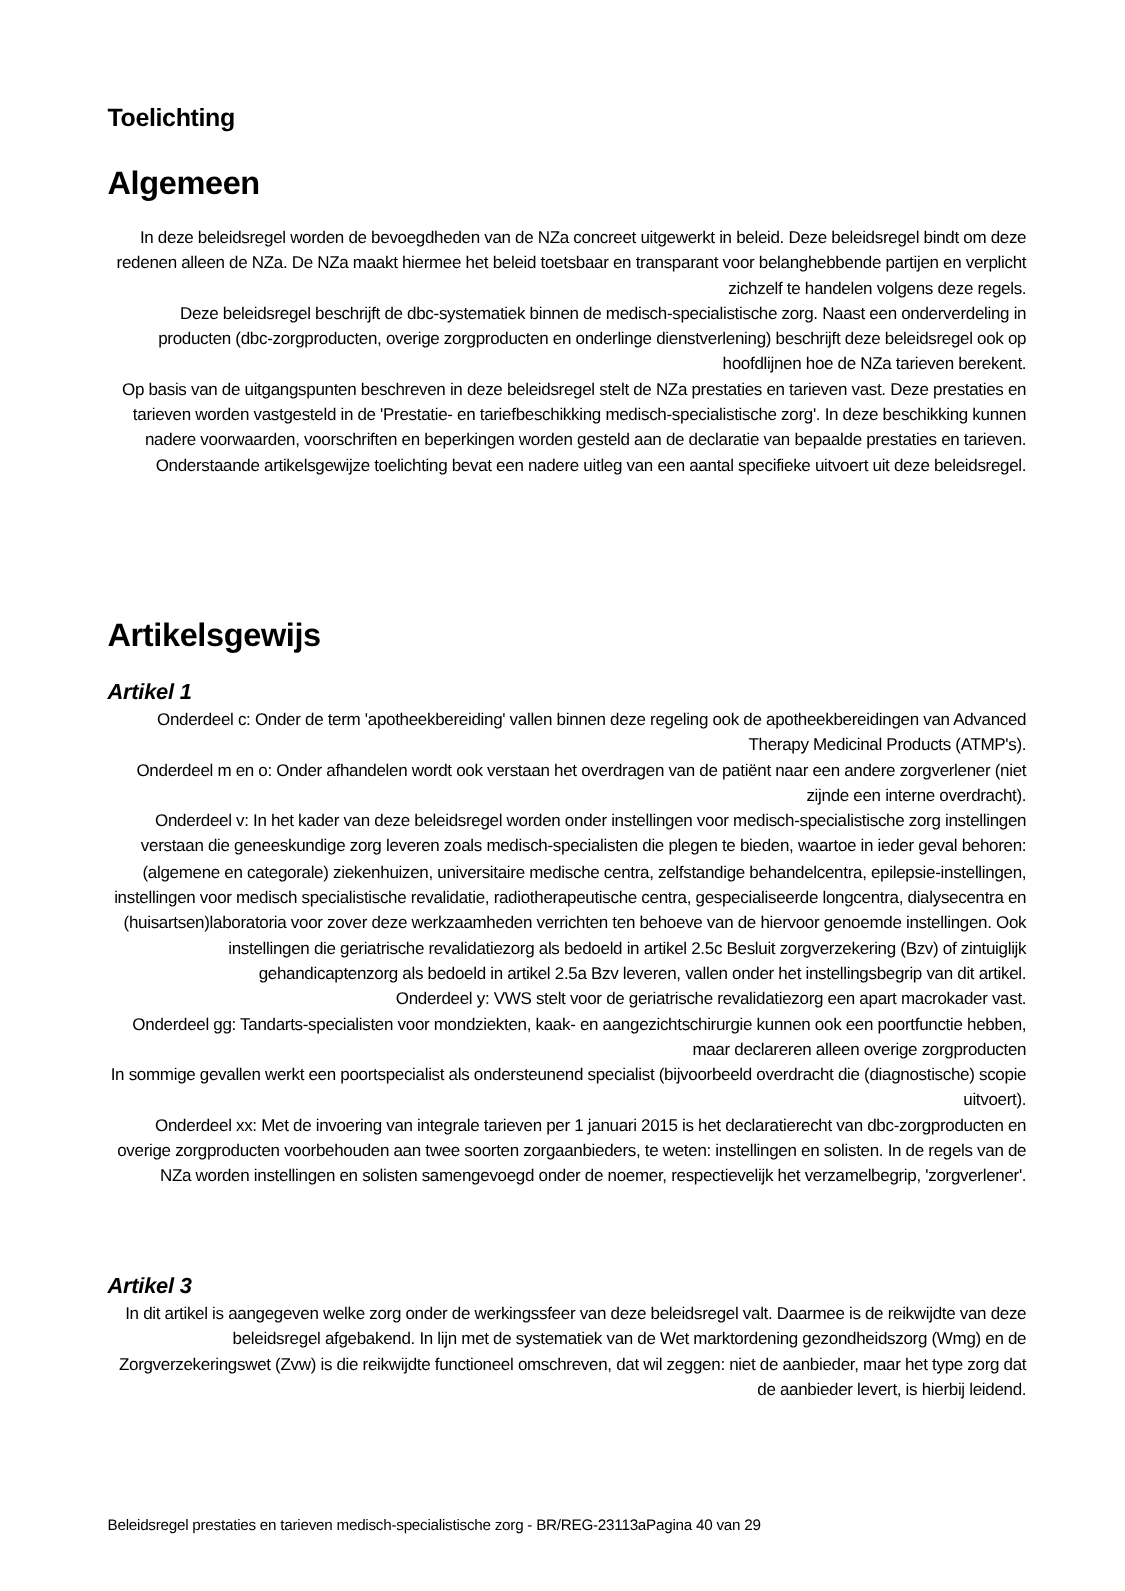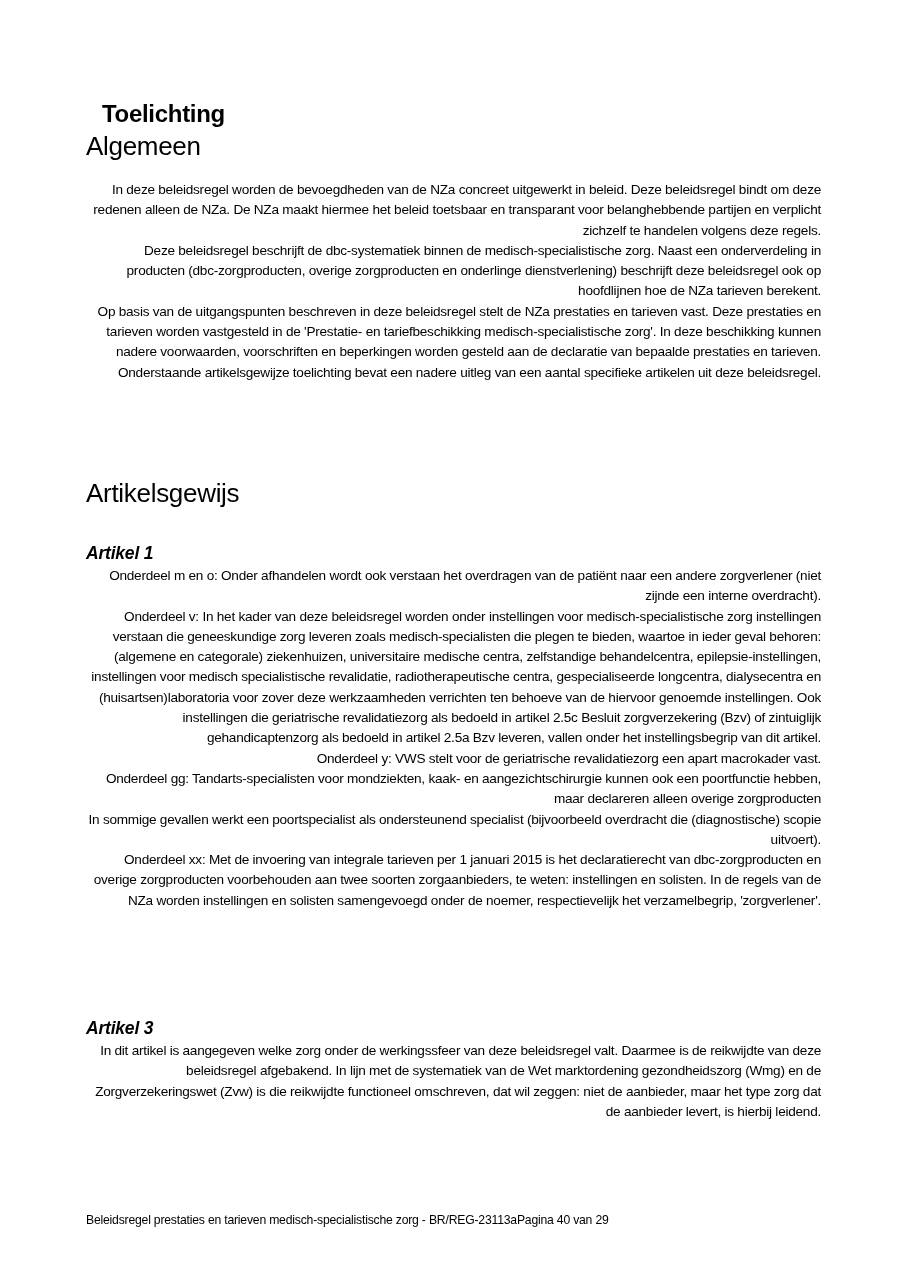--- a/index.html
+++ b/index.html
@@ -1,44 +1,45 @@
 <!DOCTYPE html>
 <html><head>
 <meta charset="utf-8">
 <style>
   html, body { margin: 0; padding: 0; background: #ffffff; }
   body { width: 900px; height: 1273px; position: relative; overflow: hidden;
          font-family: "Liberation Sans", sans-serif; color: #000; }
   .page { position: absolute; left: 86px; top: 0; width: 730px; }
-  .doc-title { position: absolute; top: 84px; left: 0; font-size: 24px; font-weight: bold; margin: 16px; letter-spacing: -0.3px; text-align: right; }
-  .h2 { font-size: 26px; font-weight: normal; margin: 0; letter-spacing: -0.3px; position: absolute; left: 0; }
+  .doc-title { position: absolute; top: 84px; left: 0; font-size: 20px; font-weight: bold; margin: 0; letter-spacing: -0.3px; text-align: right; }
+  .h2 { font-size: 26px; font-weight: bold; margin: 0; letter-spacing: -0.3px; position: absolute; left: 0; }
   .h3 { font-size: 17.5px; font-weight: bold; margin: 0; position: absolute; left: 0; letter-spacing: -0.2px; font-style: italic; }
   .para { position: absolute; left: 0; width: 735px; font-size: 13.6px; line-height: 20.3px; letter-spacing: -0.25px; text-align: right; }
   .para p { margin: 0; }
   .footer { position: absolute; top: 1213px; left: 86px; width: 728px; font-size: 12.2px; letter-spacing: -0.2px; display: flex; }
 </style>
 </head>
 <body>
 
 <div class="page">
   <h1 class="doc-title">Toelichting</h1>
 
   <h2 class="h2" style="top:131px">Algemeen</h2>
 
   <div class="para" style="top:180px">
     <p>In deze beleidsregel worden de bevoegdheden van de NZa concreet uitgewerkt in beleid. Deze beleidsregel bindt om deze redenen alleen de NZa. De NZa maakt hiermee het beleid toetsbaar en transparant voor belanghebbende partijen en verplicht zichzelf te handelen volgens deze regels.</p>
     <p>Deze beleidsregel beschrijft de dbc-systematiek binnen de medisch-specialistische zorg. Naast een onderverdeling in producten (dbc-zorgproducten, overige zorgproducten en onderlinge dienstverlening) beschrijft deze beleidsregel ook op hoofdlijnen hoe de NZa tarieven berekent.</p>
     <p>Op basis van de uitgangspunten beschreven in deze beleidsregel stelt de NZa prestaties en tarieven vast. Deze prestaties en tarieven worden vastgesteld in de 'Prestatie- en tariefbeschikking medisch-specialistische zorg'. In deze beschikking kunnen nadere voorwaarden, voorschriften en beperkingen worden gesteld aan de declaratie van bepaalde prestaties en tarieven.</p>
-    <p>Onderstaande artikelsgewijze toelichting bevat een nadere uitleg van een aantal specifieke artikelen uit deze beleidsregel.</p>
+    <p>Onderstaande artikelsgewijze toelichting bevat een nadere uitleg van een aantal specifieke uitvoert uit deze beleidsregel.</p>
   </div>
 
-  <h2 class="h2" style="top:478px">Artikelsgewijs</h2>
+  <h2 class="h2" style="top:493px">Artikelsgewijs</h2>
 
   <h3 class="h3" style="top:543px">Artikel 1</h3>
   <div class="para" style="top:566px">
+    <p>Onderdeel c: Onder de term 'apotheekbereiding' vallen binnen deze regeling ook de apotheekbereidingen van Advanced Therapy Medicinal Products (ATMP's).</p>
     <p>Onderdeel m en o: Onder afhandelen wordt ook verstaan het overdragen van de patiënt naar een andere zorgverlener (niet zijnde een interne overdracht).</p>
     <p>Onderdeel v: In het kader van deze beleidsregel worden onder instellingen voor medisch-specialistische zorg instellingen verstaan die geneeskundige zorg leveren zoals medisch-specialisten die plegen te bieden, waartoe in ieder geval behoren: (algemene en categorale) ziekenhuizen, universitaire medische centra, zelfstandige behandelcentra, epilepsie-instellingen, instellingen voor medisch specialistische revalidatie, radiotherapeutische centra, gespecialiseerde longcentra, dialysecentra en (huisartsen)laboratoria voor zover deze werkzaamheden verrichten ten behoeve van de hiervoor genoemde instellingen. Ook instellingen die geriatrische revalidatiezorg als bedoeld in artikel 2.5c Besluit zorgverzekering (Bzv) of zintuiglijk gehandicaptenzorg als bedoeld in artikel 2.5a Bzv leveren, vallen onder het instellingsbegrip van dit artikel.</p>
     <p>Onderdeel y: VWS stelt voor de geriatrische revalidatiezorg een apart macrokader vast.</p>
     <p>Onderdeel gg: Tandarts-specialisten voor mondziekten, kaak- en aangezichtschirurgie kunnen ook een poortfunctie hebben, maar declareren alleen overige zorgproducten</p>
     <p>In sommige gevallen werkt een poortspecialist als ondersteunend specialist (bijvoorbeeld overdracht die (diagnostische) scopie uitvoert).</p>
     <p>Onderdeel xx: Met de invoering van integrale tarieven per 1 januari 2015 is het declaratierecht van dbc-zorgproducten en overige zorgproducten voorbehouden aan twee soorten zorgaanbieders, te weten: instellingen en solisten. In de regels van de NZa worden instellingen en solisten samengevoegd onder de noemer, respectievelijk het verzamelbegrip, 'zorgverlener'.</p>
   </div>
 
   <h3 class="h3" style="top:1018px">Artikel 3</h3>
   <div class="para" style="top:1041px">

